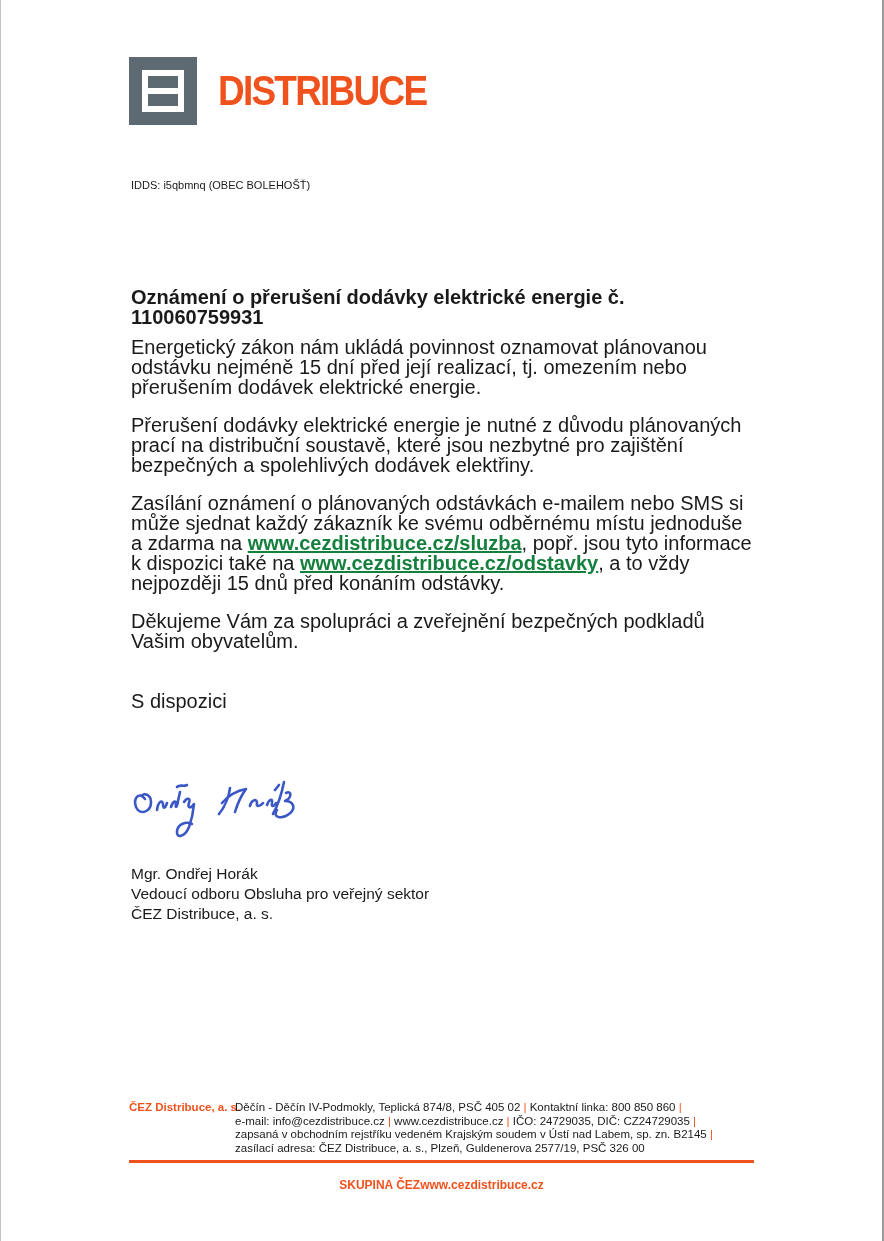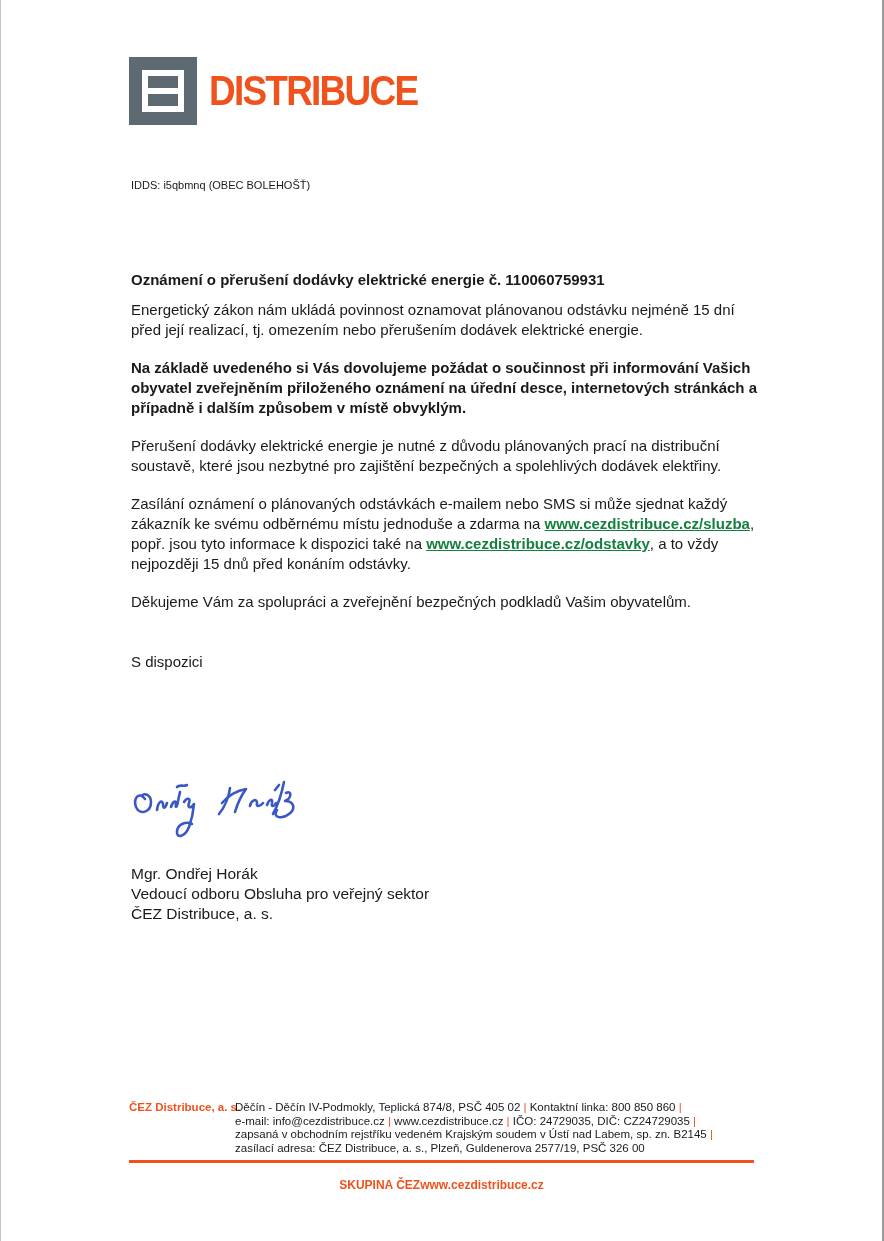--- a/index.html
+++ b/index.html
@@ -9,37 +9,37 @@
     box-sizing:border-box;
     background:#ffffff;
     border-left:1px solid #c4c4c4;
     border-right:2px solid #9a9a9a;
     font-family:"Liberation Sans", sans-serif;
     color:#1a1a1a;
     overflow:hidden;
   }
 
   
-  .logo-row { position:absolute; top:57px; left:128px; display:flex; align-items:center; gap:12px; }
+  .logo-row { position:absolute; top:57px; left:128px; display:flex; align-items:center; gap:21px; }
   .logo-mark { position:relative; width:68px; height:68px; background:#5E6A71; flex:0 0 auto; }
   .logo-frame { position:absolute; left:13px; top:13px; width:30px; height:30px; border:6px solid #ffffff; }
   .logo-bar { position:absolute; left:19px; top:31px; width:36px; height:6px; background:#ffffff; }
   .wordmark {
     font-size:42px; font-weight:bold; color:#F0521D;
     letter-spacing:-2px; transform:scaleX(0.88); transform-origin:left center;
     white-space:nowrap;
   }
 
   
   .recipient { position:absolute; top:160px; left:130px; right:128px; }
   .recipient-heading { font-size:16px; font-weight:bold; line-height:19px; }
   .recipient-idds { font-size:11px; line-height:19px; margin-top:16px; }
 
   
-  .body-text { position:absolute; top:270px; left:130px; width:628px; font-size:15px; line-height:20px; }
+  .body-text { position:absolute; top:287px; left:130px; width:628px; font-size:20px; line-height:20px; }
   .subject { font-weight:bold; margin:0 0 10px 0; }
   .body-text p { margin:0 0 18px 0; }
   .body-text p.bold { font-weight:bold; }
   .body-text p.thanks { margin-bottom:40px; }
   .body-text a { color:#15803d; text-decoration:underline;font-weight:bold; }
   b.inline { font-weight:bold; }
 
   
   .signature { position:absolute; top:776px; left:130px; }
   .signer { position:absolute; top:864px; left:130px; font-size:15.5px; line-height:20px; }
@@ -70,21 +70,20 @@
   <div class="recipient">
     <div class="recipient-idds">IDDS: i5qbmnq (OBEC BOLEHOŠŤ)</div>
   </div>
 
   <div class="body-text">
     <div class="subject">Oznámení o přerušení dodávky elektrické energie č. 110060759931</div>
 
 
     <p>Energetický zákon nám ukládá povinnost oznamovat plánovanou odstávku nejméně 15 dní před její realizací, tj. omezením nebo přerušením dodávek elektrické energie.</p>
 
-    <p class="bold">Na základě uvedeného si Vás dovolujeme požádat o součinnost při informování Vašich obyvatel zveřejněním přiloženého oznámení na úřední desce, internetových stránkách a případně i dalším způsobem v místě obvyklým.</p>
 
     <p>Přerušení dodávky elektrické energie je nutné z důvodu plánovaných prací na distribuční soustavě, které jsou nezbytné pro zajištění bezpečných a spolehlivých dodávek elektřiny.</p>
 
     <p><span>Zasílání oznámení o plánovaných odstávkách e-mailem nebo SMS si může sjednat každý zákazník ke svému odběrnému místu jednoduše a zdarma na </span><a href="www.cezdistribuce.cz/sluzba">www.cezdistribuce.cz/sluzba</a><span>, popř. jsou tyto informace k dispozici také na </span><a href="www.cezdistribuce.cz/odstavky">www.cezdistribuce.cz/odstavky</a><span>, a to vždy nejpozději 15 dnů před konáním odstávky.</span></p>
 
     <p class="thanks">Děkujeme Vám za spolupráci a zveřejnění bezpečných podkladů Vašim obyvatelům.</p>
 
     <p>S dispozici</p>
   </div>
 

